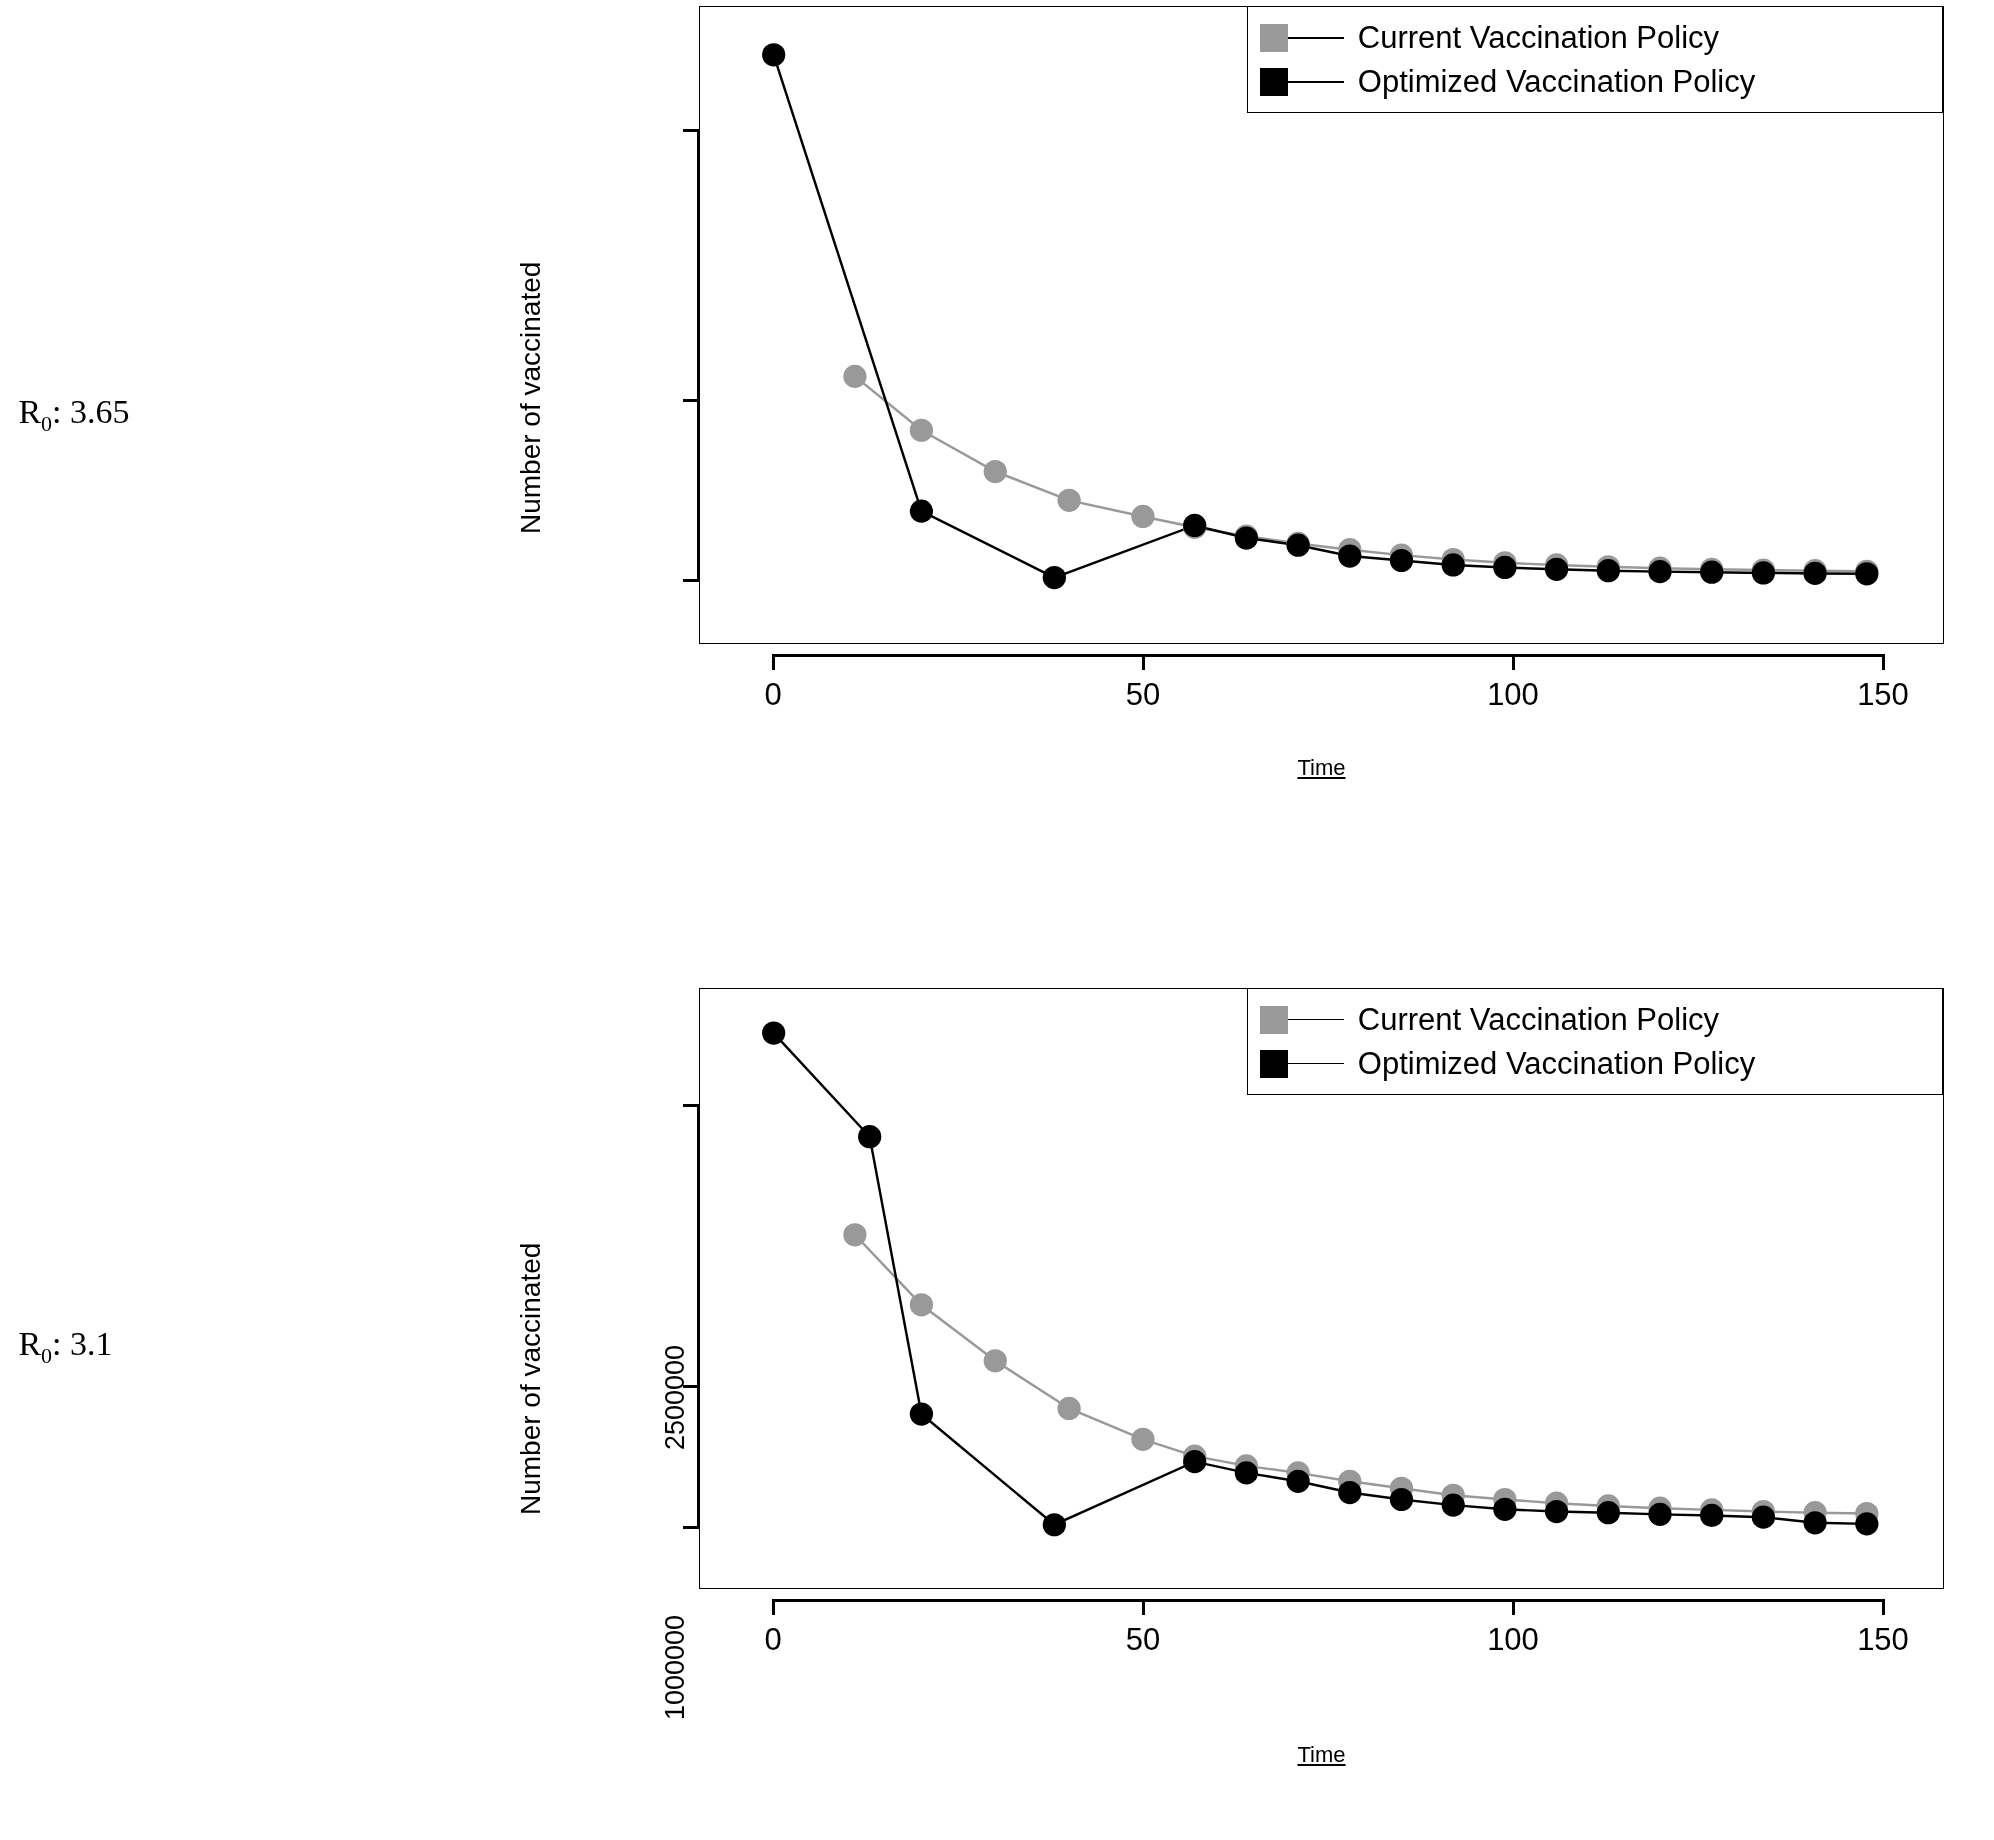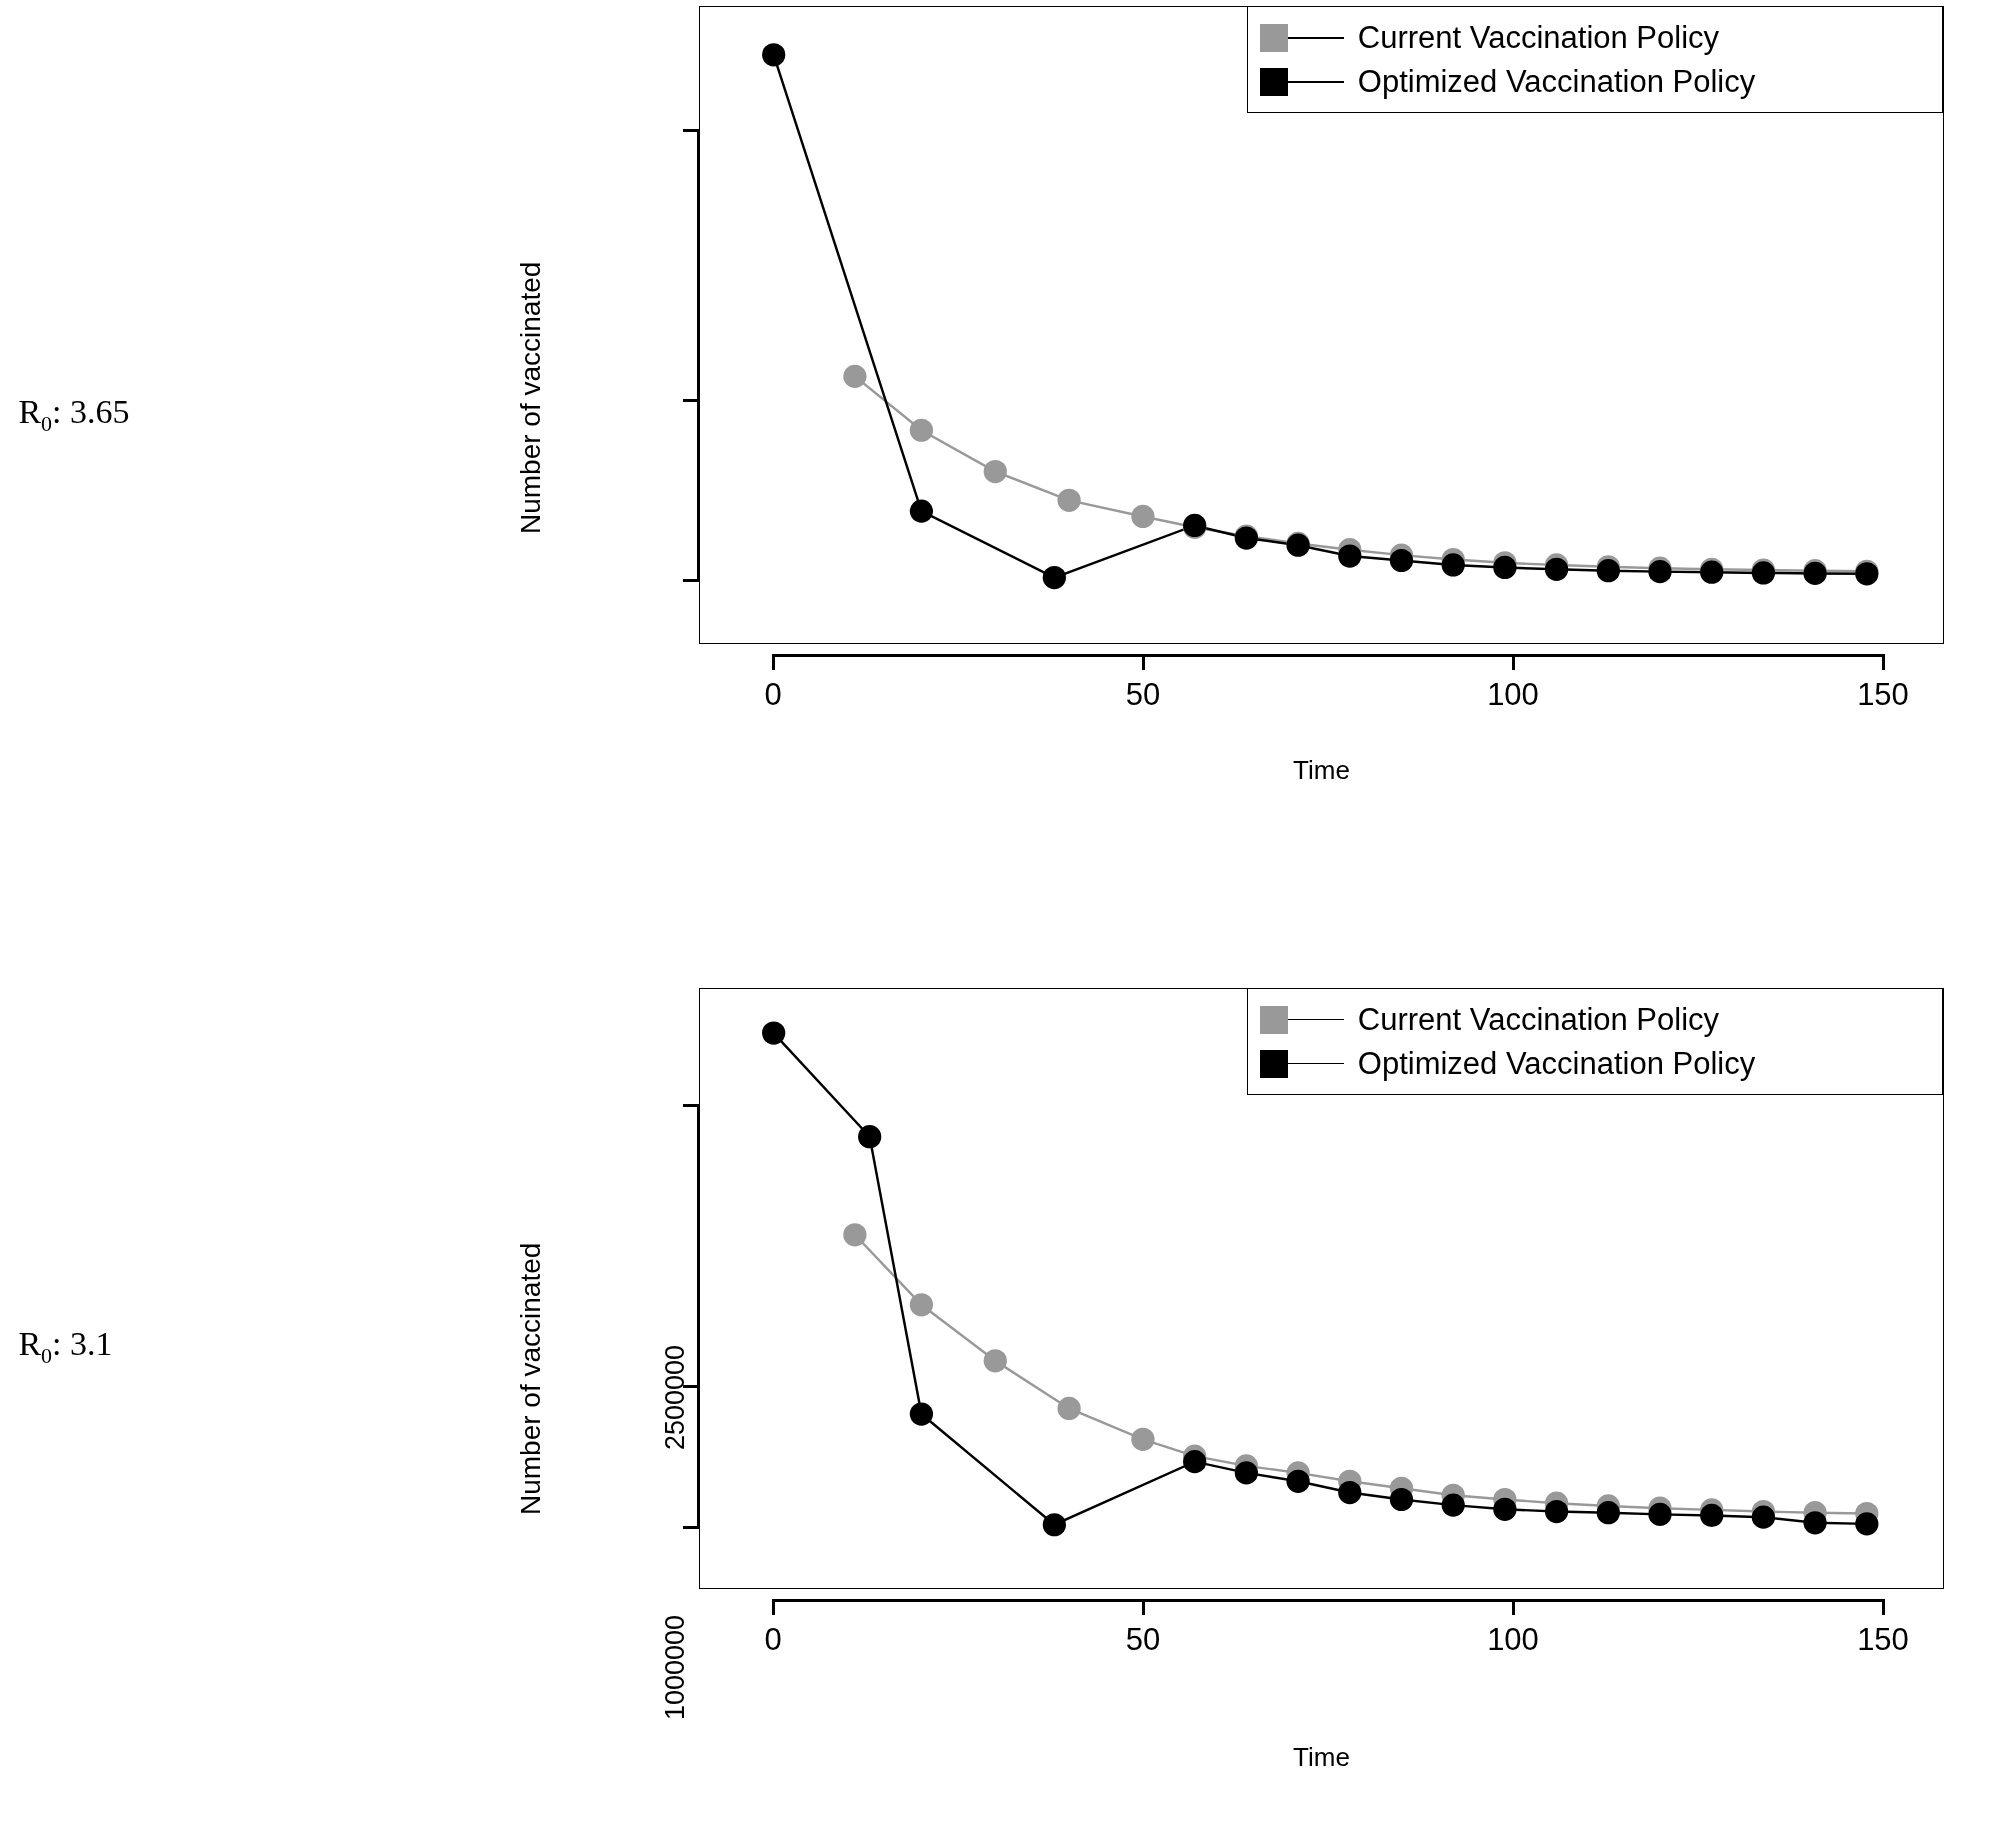--- a/index.html
+++ b/index.html
@@ -73,25 +73,26 @@
     background: #000;
   }
   .x-tick-label {
     position: absolute;
     font-size: 31px;
     transform: translateX(-50%);
     white-space: nowrap;
   }
   .x-axis-title {
     position: absolute;
-    font-size: 26px;
+    font-size: 22px;
     text-align: center;
     width: 1245px;
     left: 699px;
     white-space: nowrap;
+    text-decoration: underline;
   }
   #panel-0 .x-axis-title { top: 755px; }
   #panel-1 .x-axis-title { top: 797px; }
 
   svg.chart-svg {
     position: absolute;
     left: 0;
     top: 0;
     width: 100%;
     height: 100%;

